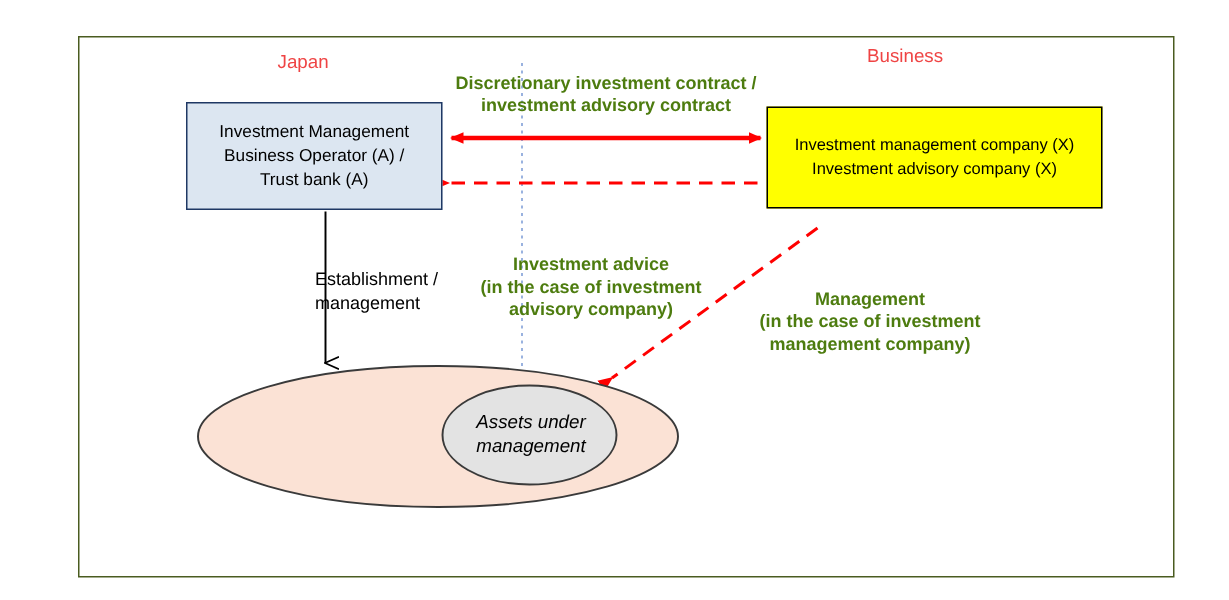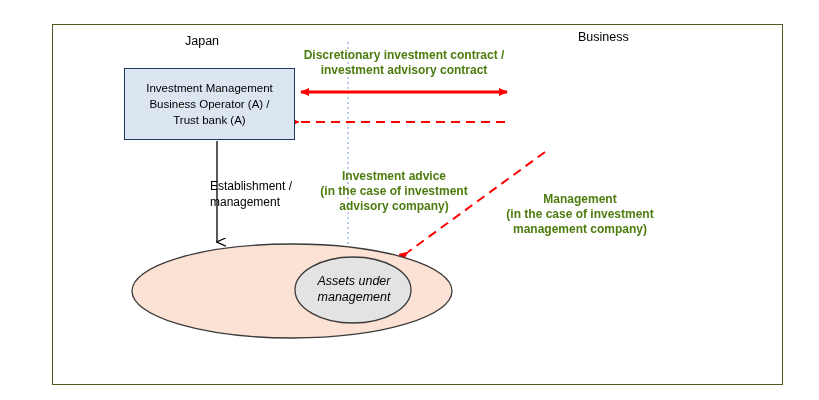--- a/index.html
+++ b/index.html
@@ -2,21 +2,21 @@
 <html><head>
 <meta charset="utf-8">
 <style>
   html,body{margin:0;padding:0;background:#ffffff;}
   body{width:819px;height:400px;overflow:hidden;font-family:"Liberation Sans",sans-serif;}
   #stage{position:relative;width:819px;height:400px;background:#ffffff;}
 
   #frame{position:absolute;left:52px;top:24px;width:731px;height:361px;
          border:1.5px solid #4a5c20;box-sizing:border-box;background:#ffffff;}
 
-  .region-label{position:absolute;font-size:12.5px;color:#000000;white-space:nowrap;}
+  .region-label{position:absolute;font-size:12.5px;color:#ef4444;white-space:nowrap;}
   #label-japan{left:185px;top:34px;}
   #label-overseas{left:578px;top:30px;}
 
   .node-box{position:absolute;box-sizing:border-box;display:flex;align-items:center;
             justify-content:center;text-align:center;}
   #box-domestic{left:124px;top:68px;width:171px;height:72px;background:#dce6f1;
                 border:1.2px solid #1f3864;}
   #box-overseas{left:511px;top:71px;width:224px;height:68px;background:#ffff00;
                 border:1.6px solid #000000;}
   .node-text{font-size:11.5px;line-height:1.42;color:#000;}
@@ -79,20 +79,24 @@
 
     <ellipse cx="353" cy="290" rx="58" ry="33" fill="#e3e3e3" stroke="#3a3a3a" stroke-width="1.3"></ellipse>
   </svg>
 
   <div class="node-box" id="box-domestic">
     <span class="node-text" style="white-space:pre-line;">Investment Management
 Business Operator (A) /
 Trust bank (A)</span>
   </div>
 
+  <div class="node-box" id="box-overseas">
+    <span class="node-text" style="white-space:pre-line;">Investment management company (X)
+Investment advisory company (X)</span>
+  </div>
 
   <div class="red-label" id="lbl-contract">Discretionary investment contract /
 investment advisory contract</div>
   <div class="red-label" id="lbl-advice">Investment advice
 (in the case of investment
 advisory company)</div>
   <div class="red-label" id="lbl-management">Management
 (in the case of investment
 management company)</div>
 

